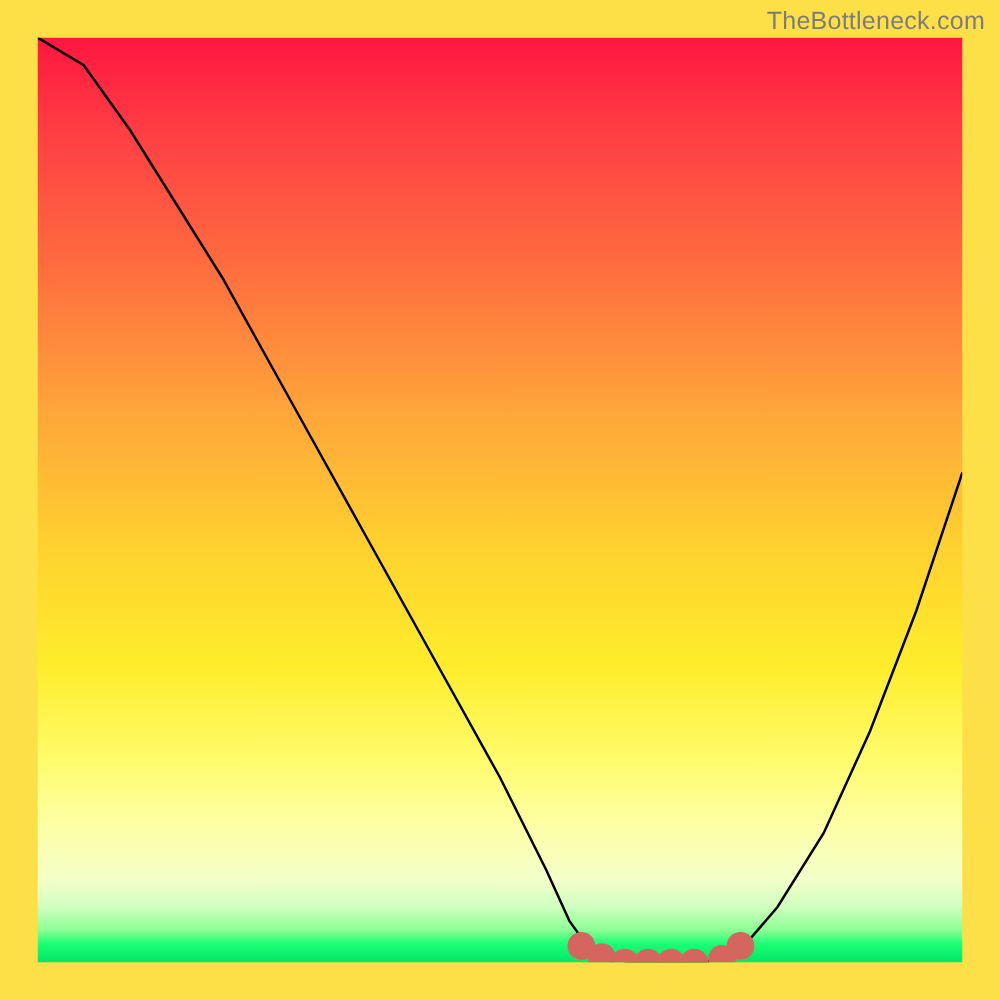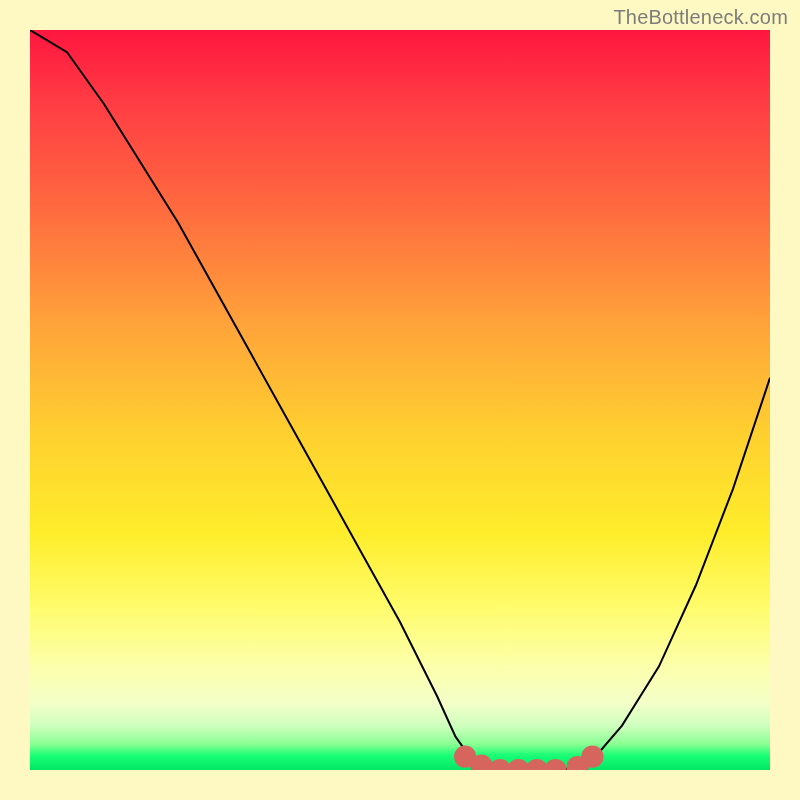--- a/index.html
+++ b/index.html
@@ -8,21 +8,21 @@
     width: 800px;
     height: 800px;
     background: #000;
     overflow: hidden;
     font-family: Arial, Helvetica, sans-serif;
   }
   .frame {
     position: absolute;
     left: 0; top: 0;
     width: 800px; height: 800px;
-    background: #fef9c3;
+    background: #fde047;
   }
   .plot {
     position: absolute;
     left: 30px;
     top: 30px;
     width: 740px;
     height: 740px;
     overflow: hidden;
   }
   .gradient {

